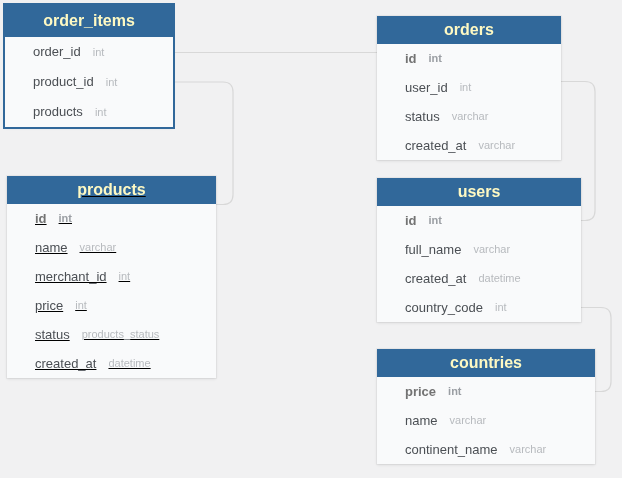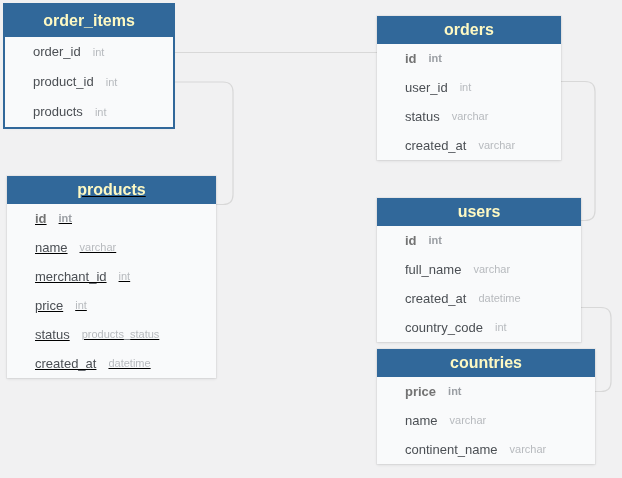--- a/index.html
+++ b/index.html
@@ -103,21 +103,21 @@
     <div class="trow">
       <span class="fname">status</span>
       <span class="ftype">products_status</span>
     </div>
     <div class="trow">
       <span class="fname">created_at</span>
       <span class="ftype">datetime</span>
     </div>
   </div>
 
-  <div class="table" style="left:377px;top:178px;width:204px;margin-top:20px;">
+  <div class="table" style="left:377px;top:178px;width:204px;">
     <div class="thead">users</div>
     <div class="trow pk">
       <span class="fname">id</span>
       <span class="ftype">int</span>
     </div>
     <div class="trow">
       <span class="fname">full_name</span>
       <span class="ftype">varchar</span>
     </div>
     <div class="trow">

